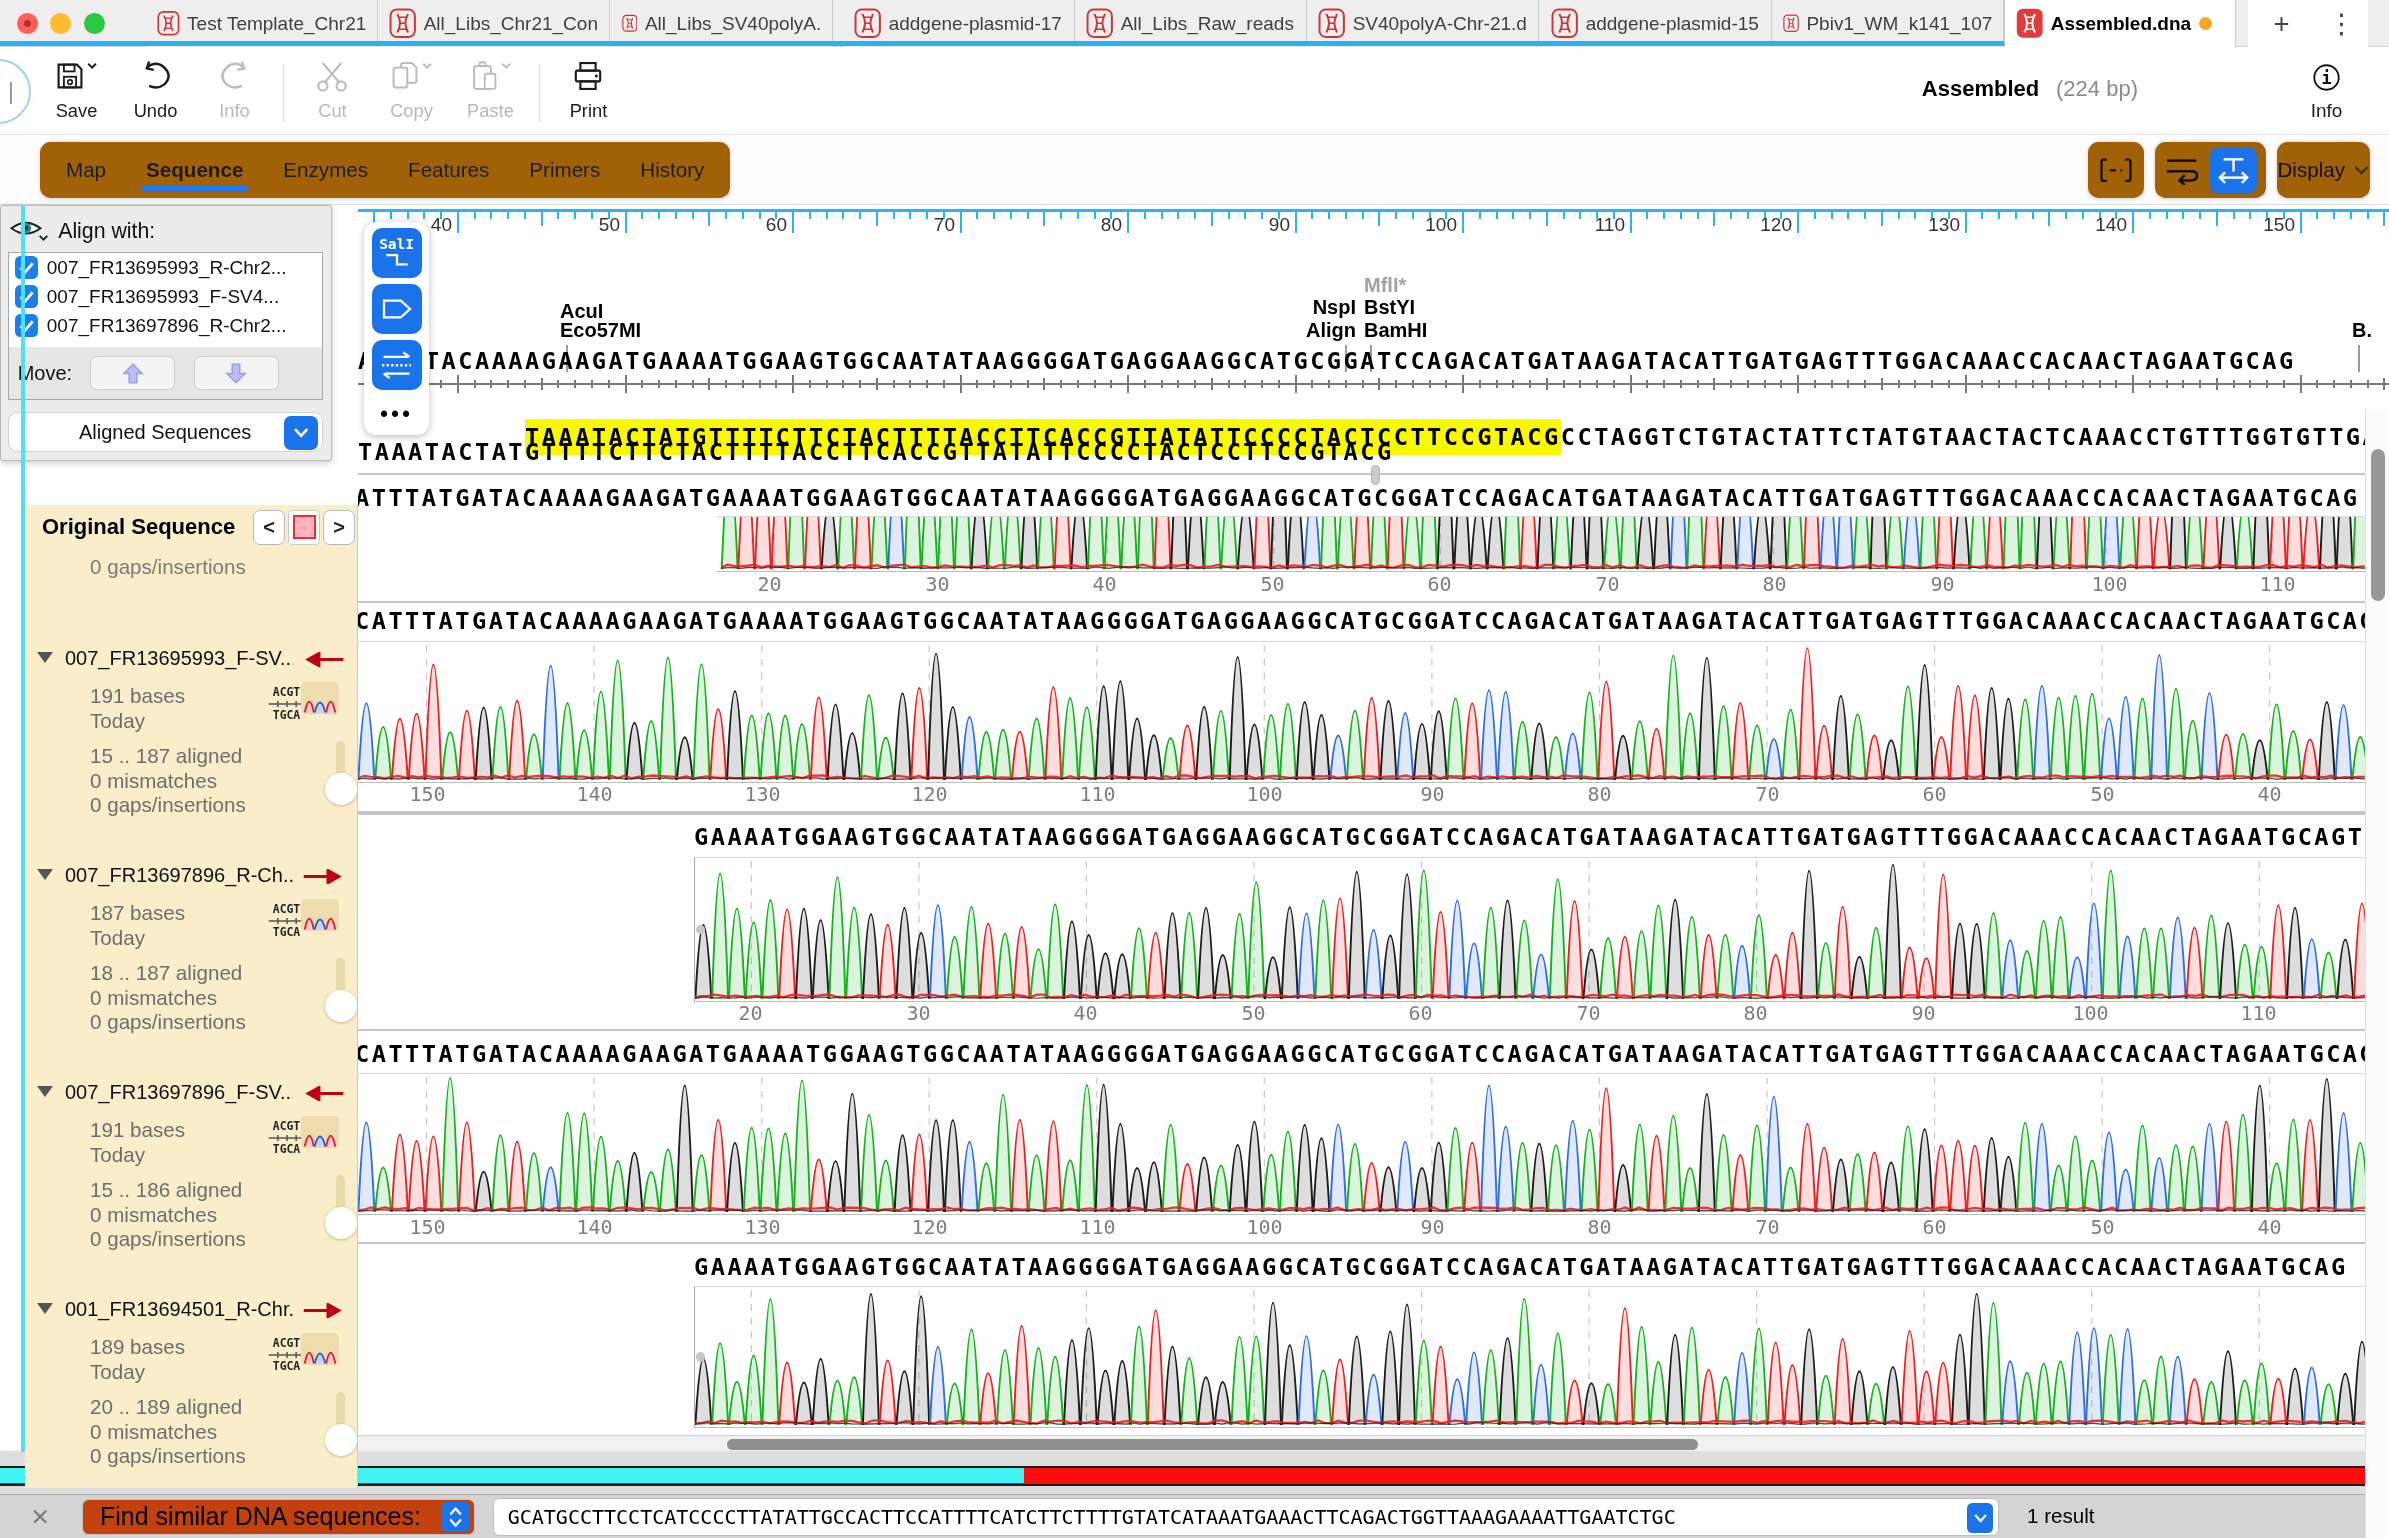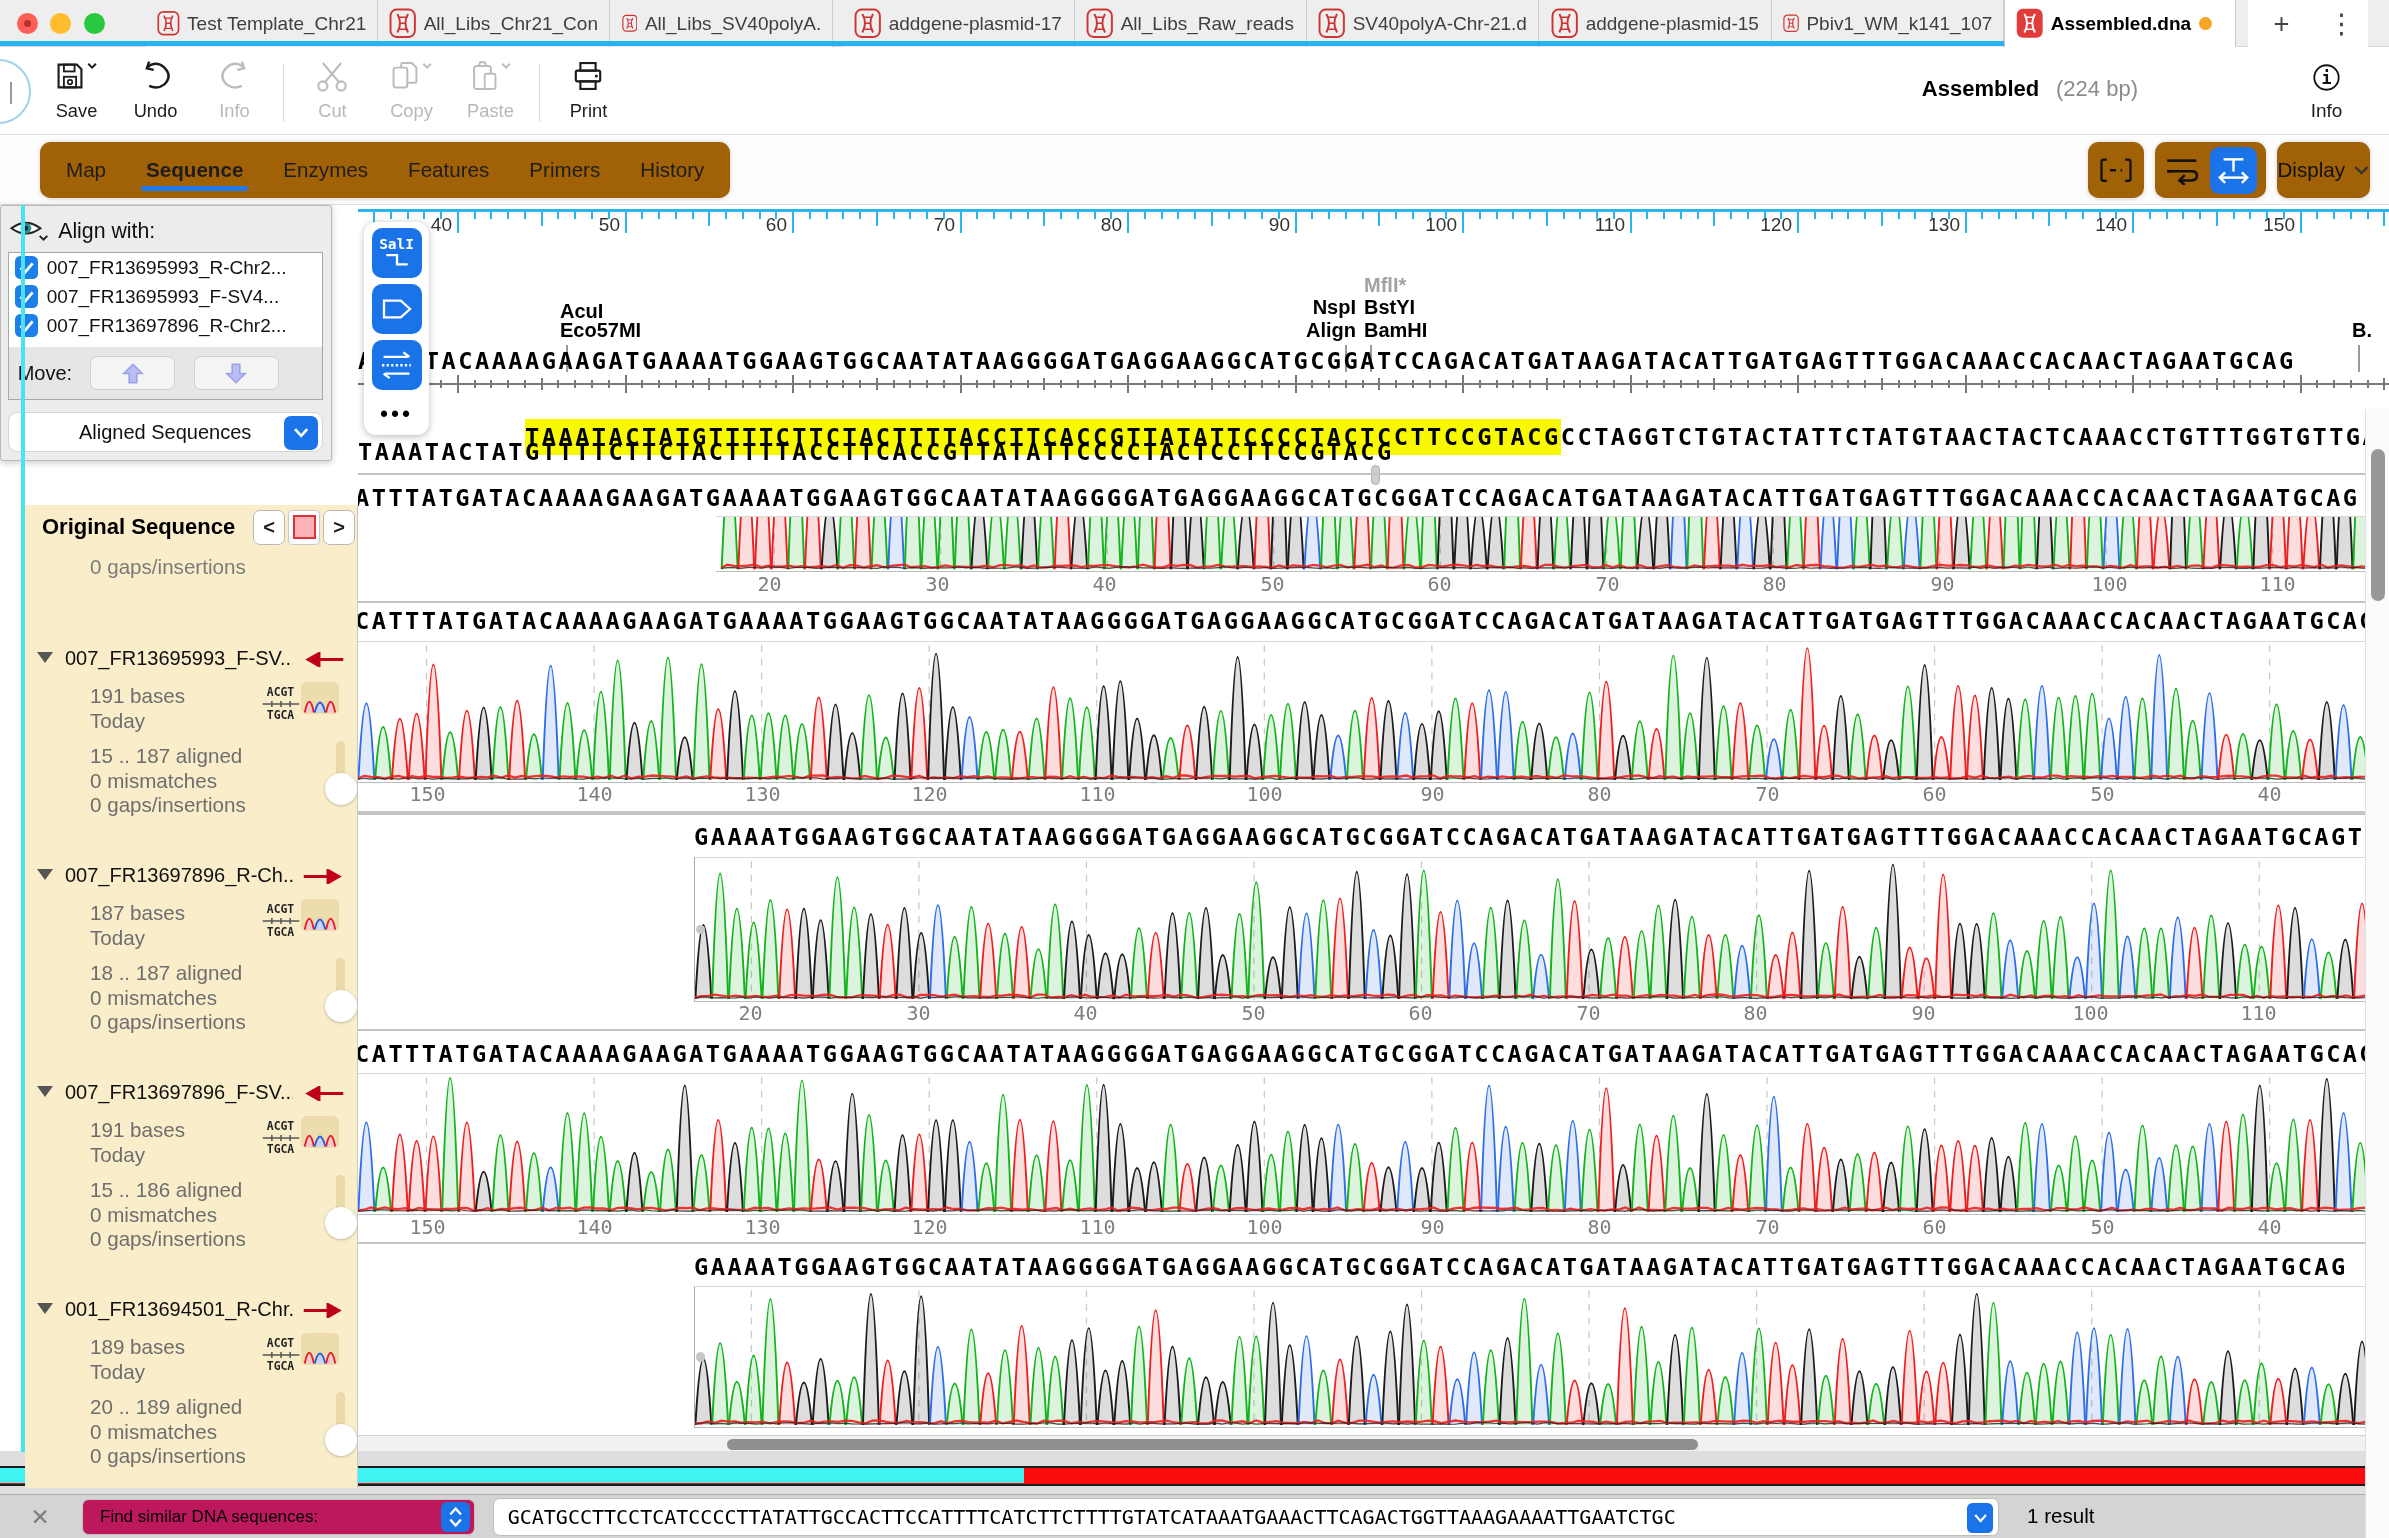--- a/index.html
+++ b/index.html
@@ -72,21 +72,21 @@
   #os-next { left:298px; }
   #os-color { position:absolute; left:263px; top:4.6px; width:32px; height:35px; background:#fff; border:0.8px solid #c9c9c9; border-radius:4.6px; display:flex; align-items:center; justify-content:center; }
   #os-color .sw { width:23px; height:24.4px; background:#ffb2b8; border:2.3px solid #e03038; }
   .partial-line { position:absolute; left:65px; top:-6.1px; font-size:20.6px; color:#7b7b7b; }
   .read-entry { position:absolute; left:0; width:333px; }
   .tri { width:0; height:0; border-left:8.4px solid transparent; border-right:8.4px solid transparent; border-top:11.4px solid #555; display:inline-block; }
   .read-entry .rname { position:absolute; left:40px; top:-3px; font-size:20px; color:#101010; white-space:nowrap; max-width:228px; overflow:hidden; }
   .read-entry .rtri { position:absolute; left:12.2px; top:1.5px; }
   .read-entry .rarrow { position:absolute; left:277px; top:1.5px; }
   .gtxt { position:absolute; font-size:20.6px; color:#6e6e6e; white-space:nowrap; }
-  .acgt-ic { position:absolute; left:231px; width:49px; text-align:center; font-family:"DejaVu Sans Mono",monospace; font-weight:700; font-size:11.4px; color:#222; line-height:11.4px; }
+  .acgt-ic { position:absolute; left:237px; width:49px; text-align:center; font-family:"DejaVu Sans Mono",monospace; font-weight:700; font-size:11.4px; color:#222; line-height:11.4px; }
   .peaks-ic { position:absolute; left:276px; width:38px; height:32px; background:#ecdcae; border-radius:5.3px; display:flex; align-items:flex-end; justify-content:center; }
   .slider { position:absolute; left:300px; }
   .slider .track { position:absolute; left:11.4px; top:0; width:9.1px; height:47px; background:#ead9a9; border-radius:4.6px; }
   .slider .knob { position:absolute; left:0; top:32px; width:32px; height:32px; border-radius:50%; background:#fff; box-shadow:0 0.8px 3px rgba(0,0,0,.25); }
 
   
   #seqpanel { left:358px; top:0; width:2032px; height:1247px; overflow:hidden; background:#fff; }
   .seqtext { position:absolute; font-family:"DejaVu Sans Mono",monospace; font-weight:700; font-size:23.6px; letter-spacing:2.5px; white-space:pre; color:#000; }
   #ruler-top { position:absolute; left:0; top:0; width:2032px; height:34px; }
   #ruler-top .hline { position:absolute; left:0; top:3.8px; width:2032px; height:3px; background:#2ab5ee; }
@@ -121,21 +121,21 @@
   #hscroll .thumb { position:absolute; left:369px; top:3px; width:971px; height:10.7px; border-radius:6.1px; background:#8f8f8f; }
   #vscroll { left:2365px; top:204px; width:24.4px; height:1247px; background:#fbfbfb; border-left:0.8px solid #e0e0e0; z-index:45; }
   #vscroll .thumb { position:absolute; left:5.3px; top:40px; width:13.7px; height:152px; border-radius:7.6px; background:#989898; }
 
   
   #ovwrap { left:0; top:1451px; width:2389px; height:43px; background:#dedede; }
   #ovbar { position:absolute; left:0; top:15.2px; width:2389px; height:20px; border-top:2.3px solid #1c1c1c; border-bottom:2.3px solid #1c1c1c; background:#fb0d0d; }
   #ovcyan { position:absolute; left:0; top:0; height:15.2px; background:#41f2f2; }
   #findbar { left:0; top:1494px; width:2389px; height:44px; background:#d4d4d4; border-top:1.5px solid #ababab; }
   #fb-close { position:absolute; left:30.5px; top:9.1px; font-size:23px; color:#7c7c7c; font-family:"DejaVu Sans",sans-serif; }
-  #fb-select { position:absolute; left:82px; top:3.8px; width:393px; height:36px; background:#be185d; border:0.8px solid #c4c4c4; border-radius:6.9px; display:flex; align-items:center; font-size:17px; color:#000; padding-left:17px; }
+  #fb-select { position:absolute; left:82px; top:3.8px; width:393px; height:36px; background:#c2410c; border:0.8px solid #c4c4c4; border-radius:6.9px; display:flex; align-items:center; font-size:25px; color:#000; padding-left:17px; }
   #fb-select .stepper { position:absolute; right:3.8px; top:2.3px; width:29px; height:30px; background:#1a73e8; border-radius:6.1px; display:flex; flex-direction:column; align-items:center; justify-content:center; gap:1.5px; }
   #fb-input { position:absolute; left:493px; top:3px; width:1506px; height:38px; background:#fff; border:0.8px solid #bdbdbd; border-radius:6.9px; font-family:"DejaVu Sans Mono",monospace; font-size:20px; color:#000; display:flex; align-items:center; padding-left:13.7px; white-space:nowrap; overflow:hidden; }
   #fb-input .dd { position:absolute; right:4.6px; top:3.8px; width:26px; height:30.5px; background:#1a73e8; border-radius:5.3px; display:flex; align-items:center; justify-content:center; }
   #fb-result { position:absolute; left:2027px; top:9.1px; font-size:20.6px; color:#000; }
 </style>
 </head>
 <body>
 
 <div id="app">
 

